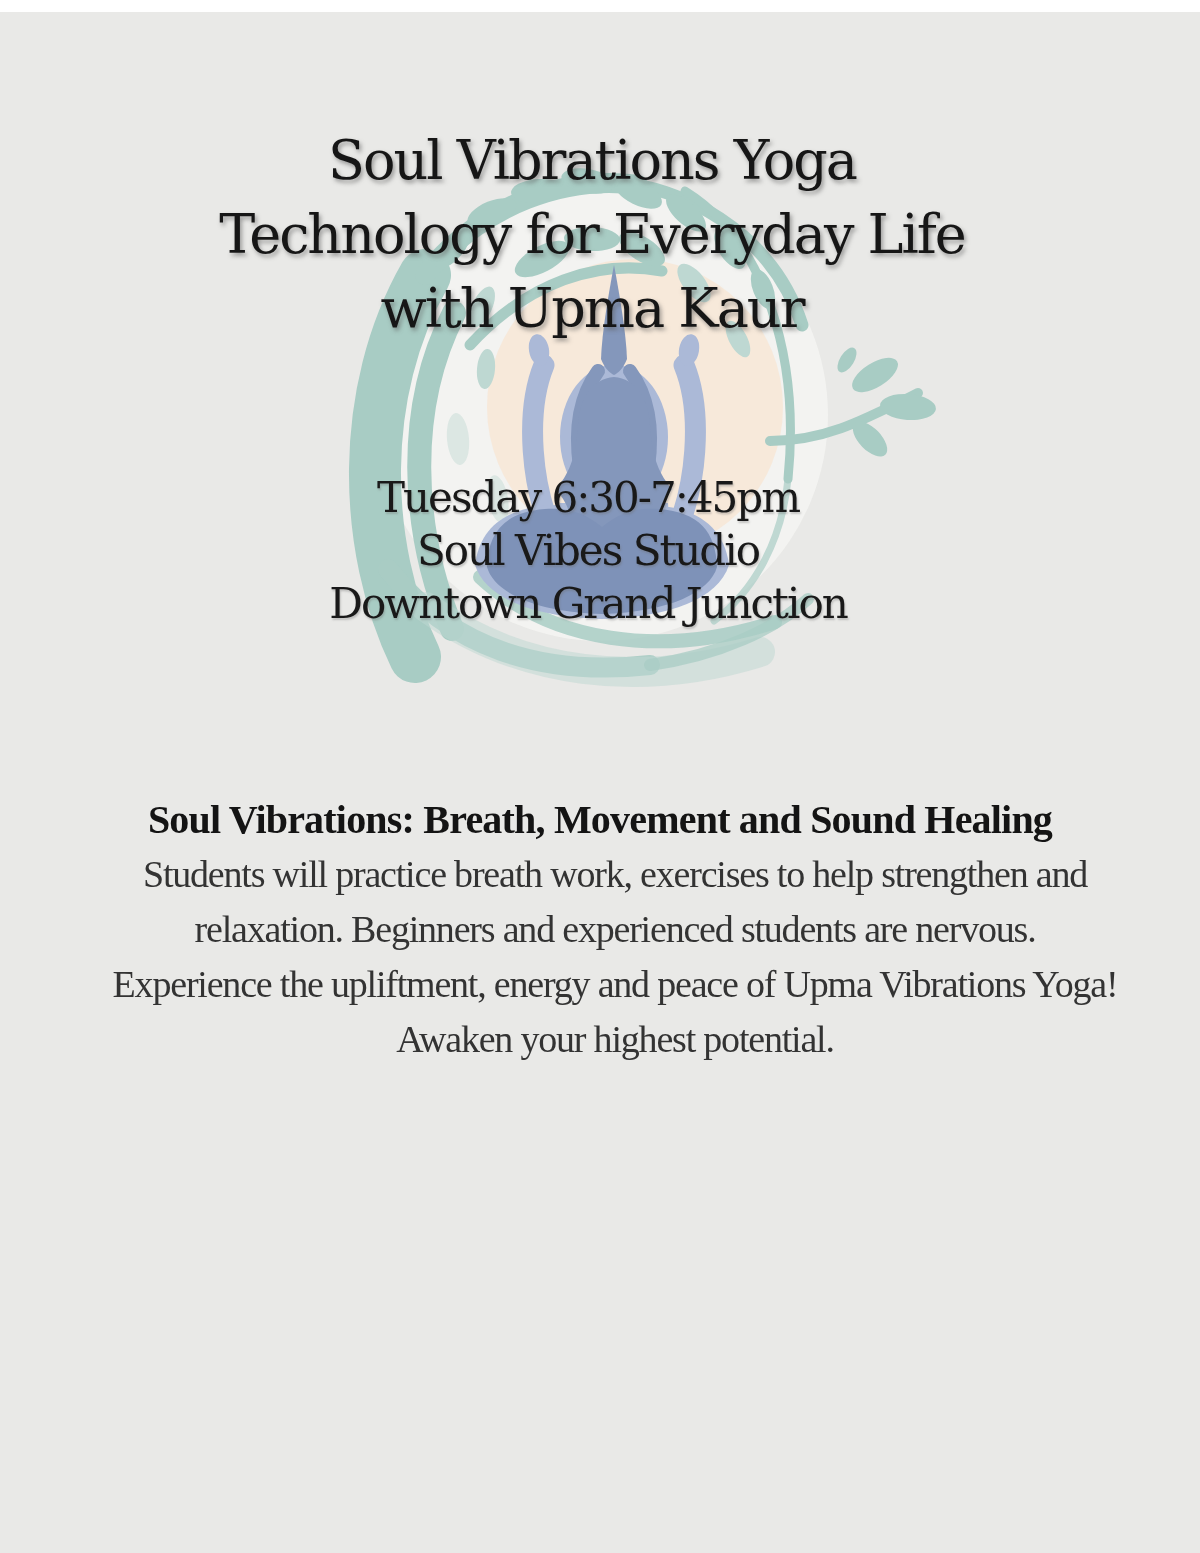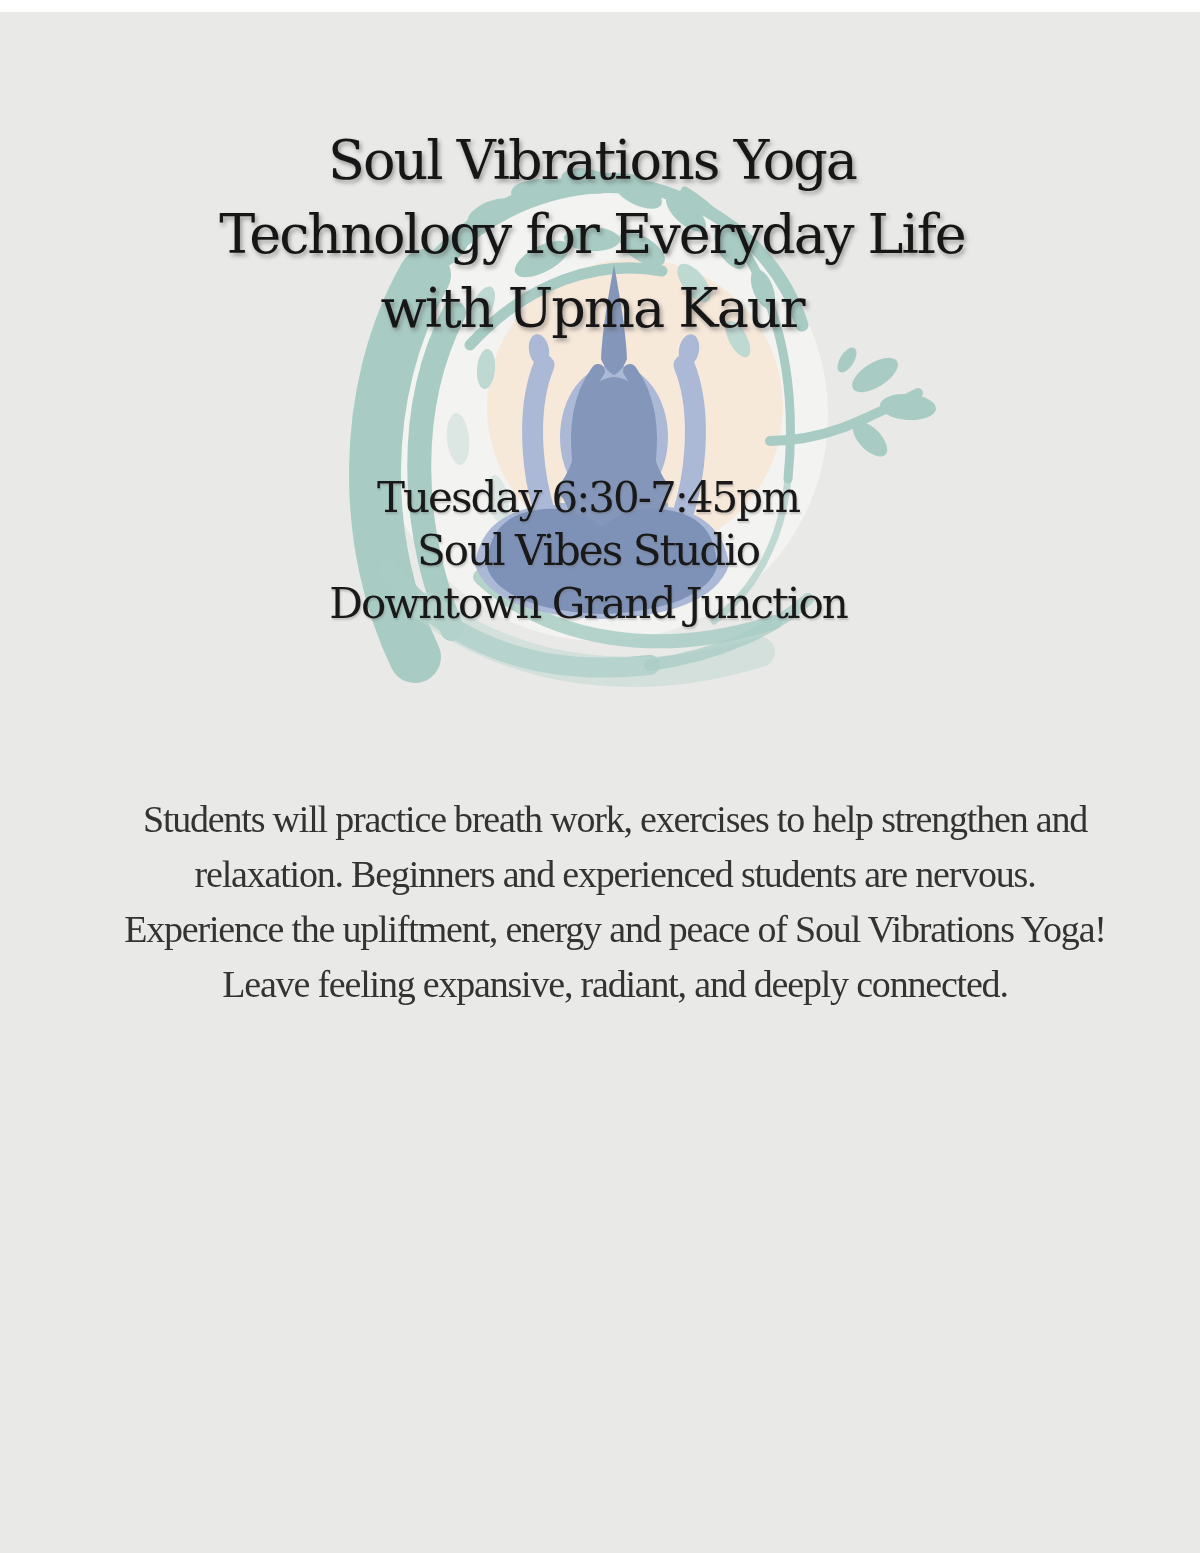--- a/index.html
+++ b/index.html
@@ -160,19 +160,20 @@
     <div>with Upma Kaur</div>
   </div>
 
   <div class="event-block">
     <div>Tuesday 6:30-7:45pm</div>
     <div>Soul Vibes Studio</div>
     <div>Downtown Grand Junction</div>
   </div>
 
   <div class="description-block">
+    <div class="description-heading">Soul Vibrations: Breath, Movement and Sound Healing</div>
     <div class="description-line">Students will practice breath work, exercises to help strengthen and</div>
     <div class="description-line">relaxation. Beginners and experienced students are nervous.</div>
-    <div class="description-line">Experience the upliftment, energy and peace of Soul Vibrations Yoga!</div>
-    <div class="description-line">Leave feeling expansive, radiant, and deeply connected.</div>
+    <div class="description-line">Experience the upliftment, energy and peace of Upma Vibrations Yoga!</div>
+    <div class="description-line">Awaken your highest potential.</div>
   </div>
 
 </div>
 
 </body></html>

